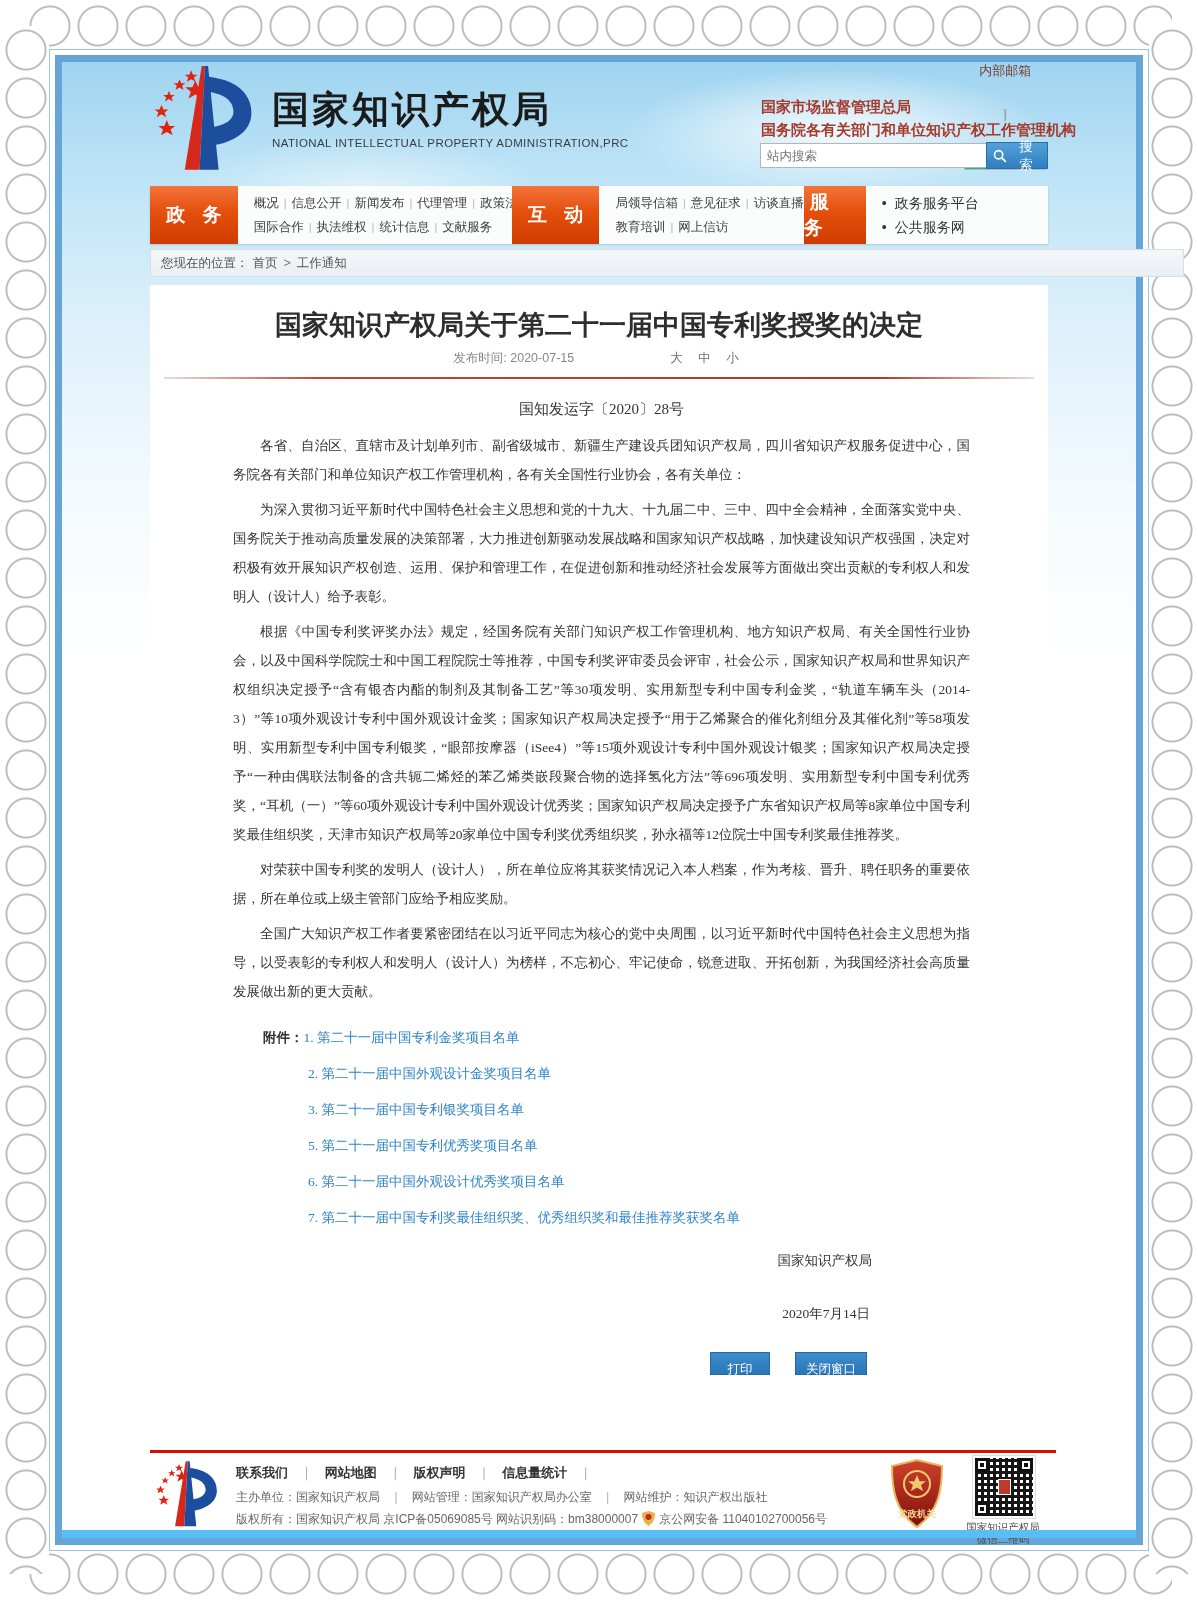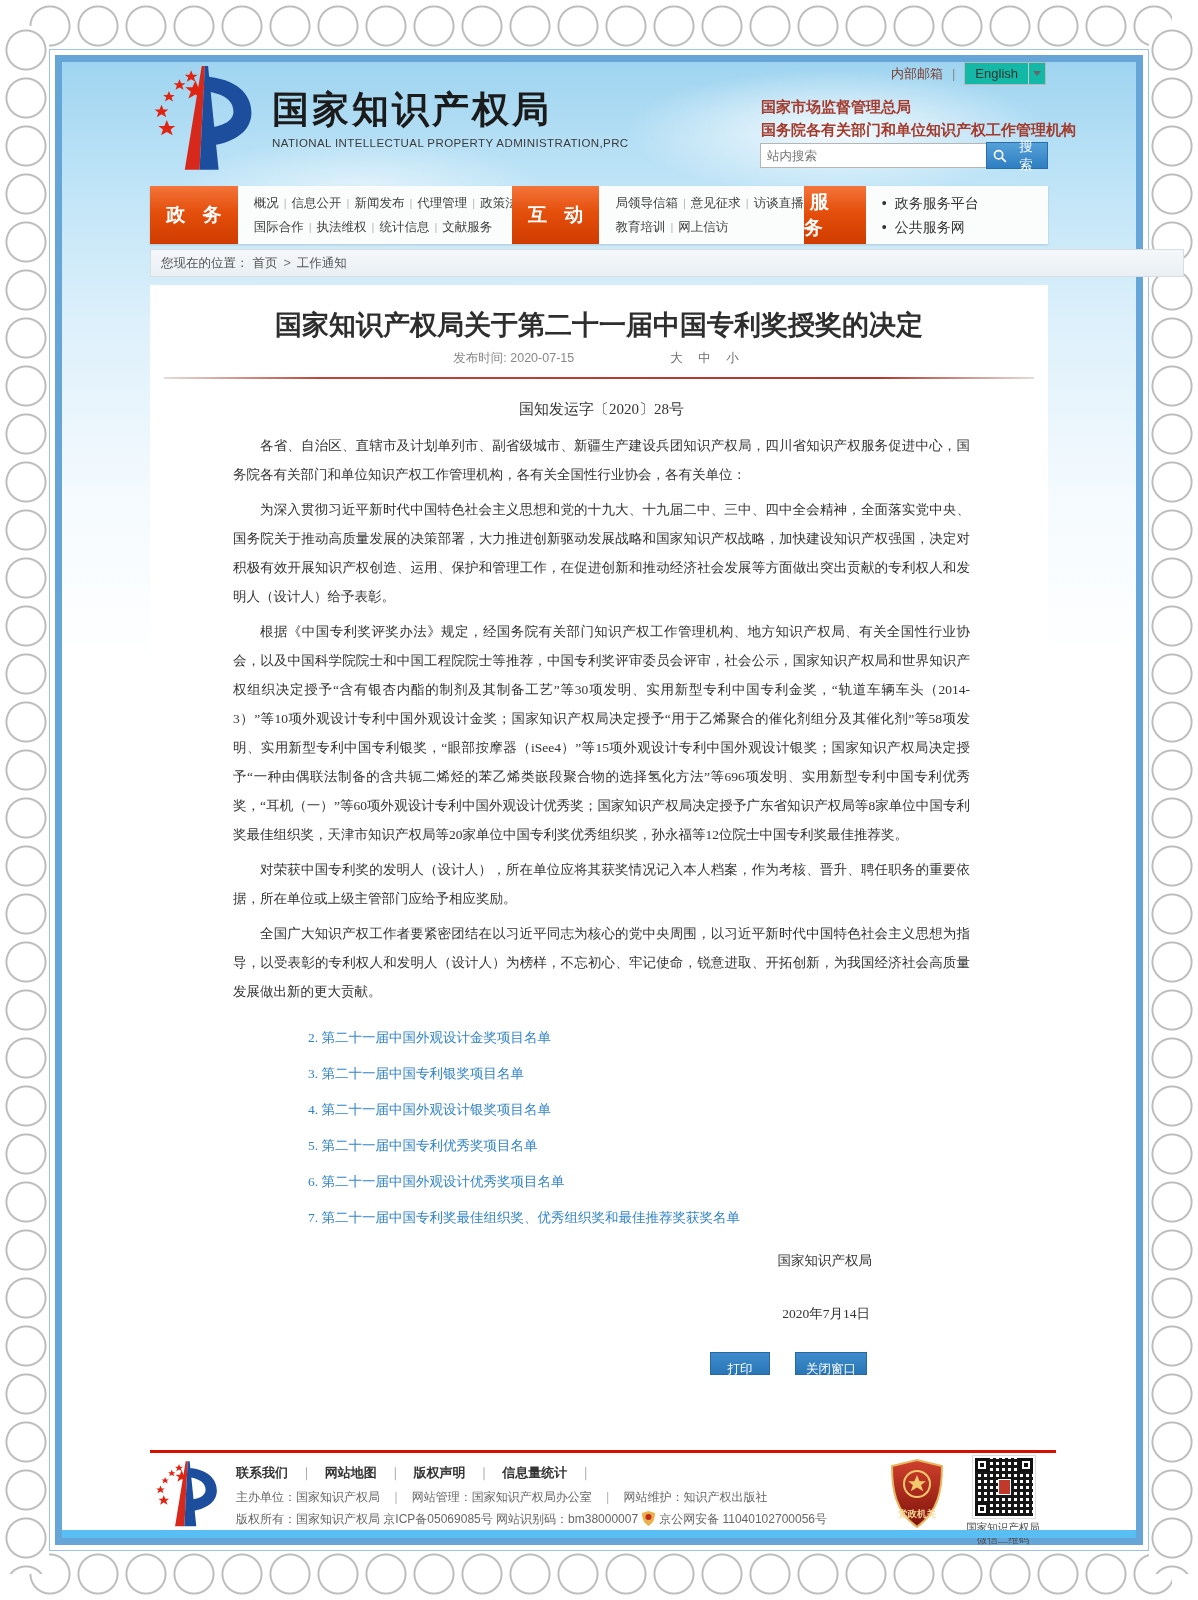--- a/index.html
+++ b/index.html
@@ -19,21 +19,21 @@
     radial-gradient(300px 90px at 72% 70px,rgba(255,255,255,.85),rgba(255,255,255,0) 70%),
     radial-gradient(260px 80px at 28% 130px,rgba(255,255,255,.55),rgba(255,255,255,0) 70%),
     linear-gradient(180deg,#9fd4f0 0,#bfe4f7 120px,#ddf0fb 260px,#f4fafe 430px,#ffffff 600px);}
 
   .abs{position:absolute;z-index:3;}
 
   
   .logo-svg{display:block;}
   .org-cn{font-size:37px;font-weight:bold;color:#1b1b1b;letter-spacing:3px;line-height:44px;}
   .org-en{font-size:11.5px;color:#3c3c3c;letter-spacing:.4px;margin-top:5px;}
-  .topbar{display:flex;align-items:center;gap:9px;font-size:13px;color:#7c3b2d;}
+  .topbar{display:flex;align-items:center;gap:26px;font-size:13px;color:#7c3b2d;flex-direction:column;}
   .topbar .divider{color:#8a8a8a;}
   .lang-box{display:flex;align-items:center;background:#14b8a6;border:1px solid #b9b9b9;height:21px;font-size:13px;color:#333;cursor:pointer;}
   .lang-label{padding:0 10px;}
   .lang-arrow{width:16px;height:21px;border-left:1px solid #c9c9c9;display:flex;align-items:center;justify-content:center;}
   .lang-arrow i{width:0;height:0;border-left:4px solid transparent;border-right:4px solid transparent;border-top:5px solid #666;}
   .hdr-link{display:block;font-size:15px;font-weight:bold;color:#a43b2d;line-height:23px;text-decoration:none;cursor:pointer;}
   .search-row{display:flex;align-items:stretch;}
   .search-input{width:226px;height:25px;border:1px solid #b5b5b5;border-right:none;background:#fff;padding:0 6px;font-size:12.5px;color:#333;outline:none;box-sizing:border-box;}
   .search-btn{width:62px;height:27px;margin-top:-1px;background:linear-gradient(#55a0d8,#2e7ec1);border:1px solid #2a6ea9;color:#fff;font-size:13.5px;display:flex;align-items:center;justify-content:center;gap:4px;cursor:pointer;}
 
@@ -197,23 +197,23 @@
     </div>
     <div class="a-sep"></div>
     <div class="a-body">
       <div class="doc-num">国知发运字〔2020〕28号</div>
       <p>各省、自治区、直辖市及计划单列市、副省级城市、新疆生产建设兵团知识产权局，四川省知识产权服务促进中心，国务院各有关部门和单位知识产权工作管理机构，各有关全国性行业协会，各有关单位：</p>
       <p>为深入贯彻习近平新时代中国特色社会主义思想和党的十九大、十九届二中、三中、四中全会精神，全面落实党中央、国务院关于推动高质量发展的决策部署，大力推进创新驱动发展战略和国家知识产权战略，加快建设知识产权强国，决定对积极有效开展知识产权创造、运用、保护和管理工作，在促进创新和推动经济社会发展等方面做出突出贡献的专利权人和发明人（设计人）给予表彰。</p>
       <p>根据《中国专利奖评奖办法》规定，经国务院有关部门知识产权工作管理机构、地方知识产权局、有关全国性行业协会，以及中国科学院院士和中国工程院院士等推荐，中国专利奖评审委员会评审，社会公示，国家知识产权局和世界知识产权组织决定授予“含有银杏内酯的制剂及其制备工艺”等30项发明、实用新型专利中国专利金奖，“轨道车辆车头（2014-3）”等10项外观设计专利中国外观设计金奖；国家知识产权局决定授予“用于乙烯聚合的催化剂组分及其催化剂”等58项发明、实用新型专利中国专利银奖，“眼部按摩器（iSee4）”等15项外观设计专利中国外观设计银奖；国家知识产权局决定授予“一种由偶联法制备的含共轭二烯烃的苯乙烯类嵌段聚合物的选择氢化方法”等696项发明、实用新型专利中国专利优秀奖，“耳机（一）”等60项外观设计专利中国外观设计优秀奖；国家知识产权局决定授予广东省知识产权局等8家单位中国专利奖最佳组织奖，天津市知识产权局等20家单位中国专利奖优秀组织奖，孙永福等12位院士中国专利奖最佳推荐奖。</p>
       <p>对荣获中国专利奖的发明人（设计人），所在单位应将其获奖情况记入本人档案，作为考核、晋升、聘任职务的重要依据，所在单位或上级主管部门应给予相应奖励。</p>
       <p>全国广大知识产权工作者要紧密团结在以习近平同志为核心的党中央周围，以习近平新时代中国特色社会主义思想为指导，以受表彰的专利权人和发明人（设计人）为榜样，不忘初心、牢记使命，锐意进取、开拓创新，为我国经济社会高质量发展做出新的更大贡献。</p>
       <div class="atts">
+        <div class="att-row"><span class="att-label">附件：</span><a class="att-link">1. 第二十一届中国专利金奖项目名单</a></div>
         <div class="att-row rest"><a class="att-link">2. 第二十一届中国外观设计金奖项目名单</a></div>
         <div class="att-row rest"><a class="att-link">3. 第二十一届中国专利银奖项目名单</a></div>
-        <div class="att-row rest"><a class="att-link">4. 第二十一届中国外观设计银奖项目名单</a></div>
         <div class="att-row rest"><a class="att-link">5. 第二十一届中国专利优秀奖项目名单</a></div>
         <div class="att-row rest"><a class="att-link">6. 第二十一届中国外观设计优秀奖项目名单</a></div>
         <div class="att-row rest"><a class="att-link">7. 第二十一届中国专利奖最佳组织奖、优秀组织奖和最佳推荐奖获奖名单</a></div>
       </div>
       <div class="sig">国家知识产权局</div>
       <div class="sig-date">2020年7月14日</div>
       <div class="btn-row">
         <button class="act-btn">打印</button>
         <button class="act-btn">关闭窗口</button>
       </div>

